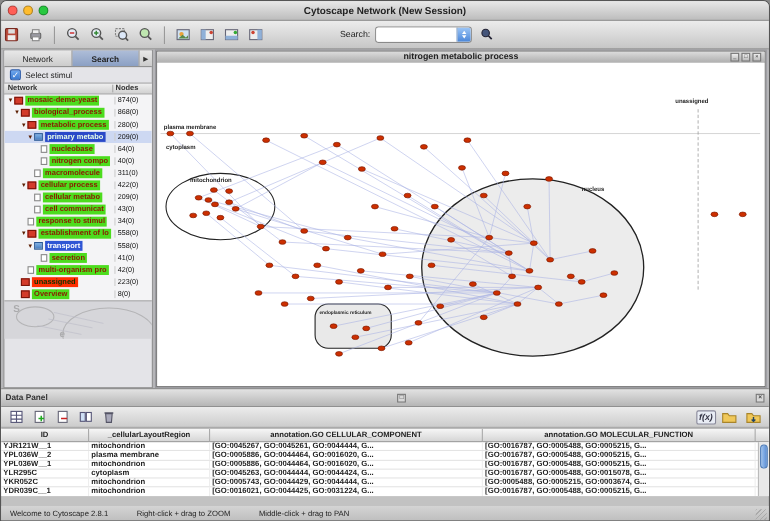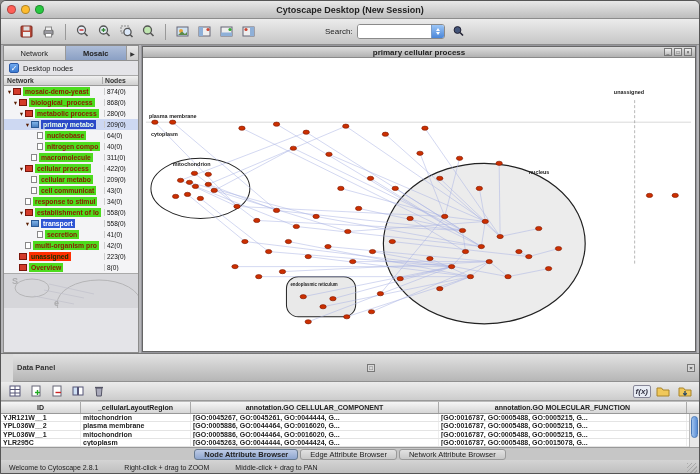--- a/index.html
+++ b/index.html
@@ -10,21 +10,21 @@
   .titlebar{position:absolute;top:0;left:0;right:0;height:18px;
     background:linear-gradient(#e8e8e8,#bdbdbd);border-bottom:1px solid #8c8c8c;
     display:flex;align-items:center;}
   .lights{display:flex;gap:5px;margin-left:6px;}
   .light{width:9px;height:9px;border-radius:50%;border:1px solid rgba(0,0,0,.3);}
   .light.red{background:#ff5f57;} .light.yellow{background:#febc2e;} .light.green{background:#28c840;}
   .wtitle{position:absolute;left:0;right:0;text-align:center;font-size:9px;font-weight:bold;color:#222;}
   
   .toolbar{position:absolute;top:18px;left:0;right:0;height:26px;
     background:linear-gradient(#ececec,#c6c6c6);border-bottom:1px solid #8c8c8c;
-    display:flex;align-items:center;padding:0 16px;gap:3px;}
+    display:flex;align-items:center;padding:0 0;gap:3px;}
   .tb{width:19px;height:20px;display:flex;align-items:center;justify-content:center;}
   .tsep{width:1px;height:16px;background:#999;margin:0 4px;}
   .search{display:flex;align-items:center;gap:4px;margin-left:64px;font-size:8px;color:#222;}
   .scombo{display:flex;width:88px;height:15px;border:1px solid #8a8a8a;border-radius:3px;background:#fff;overflow:hidden;}
   .scombo input{flex:1;border:none;outline:none;font-size:7.5px;padding:0 3px;min-width:0;}
   .cbtn{width:13px;background:linear-gradient(#9cc6f7,#4a86d8);display:flex;flex-direction:column;
     align-items:center;justify-content:center;gap:1px;border-left:1px solid #7a9cc8;}
   .tri-up{width:0;height:0;border-left:2.5px solid transparent;border-right:2.5px solid transparent;border-bottom:3px solid #fff;}
   .tri-dn{width:0;height:0;border-left:2.5px solid transparent;border-right:2.5px solid transparent;border-top:3px solid #fff;}
   
@@ -79,22 +79,22 @@
   .fbtns{margin-left:auto;display:flex;gap:2px;padding-right:3px;z-index:1;}
   .fbtn{width:8px;height:8px;border:1px solid #777;background:linear-gradient(#eee,#bbb);font-size:5px;line-height:6px;text-align:center;color:#333;}
   .canvaswrap{flex:1;position:relative;background:#fff;}
   svg text{font-family:"Liberation Sans",sans-serif;}
   .edge{stroke:#a9b1e4;stroke-width:0.6;opacity:0.85;fill:none;}
   .gnode{fill:#cc2f00;stroke:#7c1800;stroke-width:0.6;}
   .rlabel{font-size:5.5px;font-weight:bold;fill:#222;}
   .rlabel.small{font-size:4.4px;}
   
   .dpanel{position:absolute;top:352px;left:0;right:0;height:94px;background:#dcdcdc;border-top:1px solid #777;}
-  .dp-head{height:28px;background:linear-gradient(#e2e2e2,#b6b6b6);border-bottom:1px solid #909090;
-    display:flex;align-items:center;font-size:7.5px;font-weight:bold;color:#333;padding:0 4px;margin-left:12px;}
+  .dp-head{height:16px;background:linear-gradient(#e2e2e2,#b6b6b6);border-bottom:1px solid #909090;
+    display:flex;align-items:center;font-size:7.5px;font-weight:bold;color:#333;padding:0 4px;}
   .dp-head .mini{margin-left:auto;width:8px;height:8px;border:1px solid #777;background:#d8d8d8;font-size:6px;line-height:6px;text-align:center;color:#444;}
   .dp-toolbar{height:19px;display:flex;align-items:center;gap:2px;padding:0 4px;
     background:linear-gradient(#ececec,#cccccc);border-bottom:1px solid #999;}
   .dp-right{margin-left:auto;display:flex;gap:3px;align-items:center;}
   .fx{font-size:8px;font-style:italic;font-weight:bold;color:#334;border:1px solid #889;background:#e8ecf4;
     padding:0 2px;height:13px;line-height:12px;border-radius:2px;}
   .dtable{height:62px;background:#fff;position:relative;overflow:hidden;border-top:1px solid #bbb;}
   .dt-head{display:flex;height:12px;background:linear-gradient(#f6f6f6,#d6d6d6);border-bottom:1px solid #999;}
   .dth{font-size:7px;font-weight:bold;color:#222;text-align:center;line-height:11px;border-right:1px solid #aaa;
     overflow:hidden;white-space:nowrap;}
@@ -120,21 +120,21 @@
 <body>
 
 <div class="window">
 
   <div class="titlebar">
     <div class="lights">
       <div class="light red"></div>
       <div class="light yellow"></div>
       <div class="light green"></div>
     </div>
-    <div class="wtitle">Cytoscape Desktop (New Session)</div>
+    <div class="wtitle">Cytoscape Network (New Session)</div>
   </div>
 
   <div class="toolbar">
     <div class="tb">
       <svg width="15" height="15">
           <rect x="2" y="2" width="11" height="11" rx="1" fill="#b84a3a" stroke="#7a2a20"></rect>
           <rect x="4.5" y="2.5" width="6" height="4" fill="#ddd"></rect>
           <rect x="4" y="8" width="7" height="4.5" fill="#eee"></rect>
         </svg>
     </div>
@@ -219,26 +219,26 @@
           </svg>
       </div>
     </div>
   </div>
 
   <div class="main">
 
     <div class="cpanel">
       <div class="cp-tabs">
         <div class="cptab">Network</div>
-        <div class="cptab sel">Mosaic</div>
+        <div class="cptab sel">Search</div>
         <div class="cptab-arrow">▶</div>
       </div>
       <div class="cbrow">
         <div class="cb">✓</div>
-        <span class="cblabel">Desktop nodes</span>
+        <span class="cblabel">Select stimul</span>
       </div>
       <div class="tree-head">
         <span class="thn">Network</span>
         <span class="thc">Nodes</span>
       </div>
       <div class="tree">
           <div class="tree-row">
             <span class="ind" style="width: 0px;"></span>
             <span class="exp">▼</span>
             <span class="ticon net"></span>
@@ -367,21 +367,21 @@
           <line x1="30" y1="22" x2="70" y2="30" stroke="#aab" stroke-width="0.6"></line>
           <text x="8" y="10" font-size="9" fill="#888" font-weight="bold">S</text>
           <text x="50" y="32" font-size="9" fill="#888" font-weight="bold">e</text>
         </svg>
       </div>
     </div>
 
     <div class="viewarea">
       <div class="iframe">
         <div class="ftitle">
-          <div class="ftext">primary cellular process</div>
+          <div class="ftext">nitrogen metabolic process</div>
           <div class="fbtns">
             <div class="fbtn">_</div>
             <div class="fbtn">□</div>
             <div class="fbtn">×</div>
           </div>
         </div>
         <div class="canvaswrap">
           <svg width="100%" height="100%" viewBox="0 0 558 292" preserveAspectRatio="none">
             <g>
               <line x1="3" y1="64" x2="554" y2="64" stroke="#cfcfcf" stroke-width="0.8"></line>
@@ -651,25 +651,20 @@
             <div class="dtd c2">[GO:0016021, GO:0044425, GO:0031224, G...</div>
             <div class="dtd c3">[GO:0016787, GO:0005488, GO:0005215, G...</div>
           </div>
         </div>
       <div class="vscroll">
         <div class="vthumb"></div>
       </div>
     </div>
   </div>
 
-  <div class="btabs">
-    <div class="btab sel">Node Attribute Browser</div>
-    <div class="btab">Edge Attribute Browser</div>
-    <div class="btab">Network Attribute Browser</div>
-  </div>
 
   <div class="statusbar">
     <span>Welcome to Cytoscape 2.8.1</span>
     <span>Right-click + drag to ZOOM</span>
     <span>Middle-click + drag to PAN</span>
     <div class="grip"></div>
   </div>
 
 </div>
 

